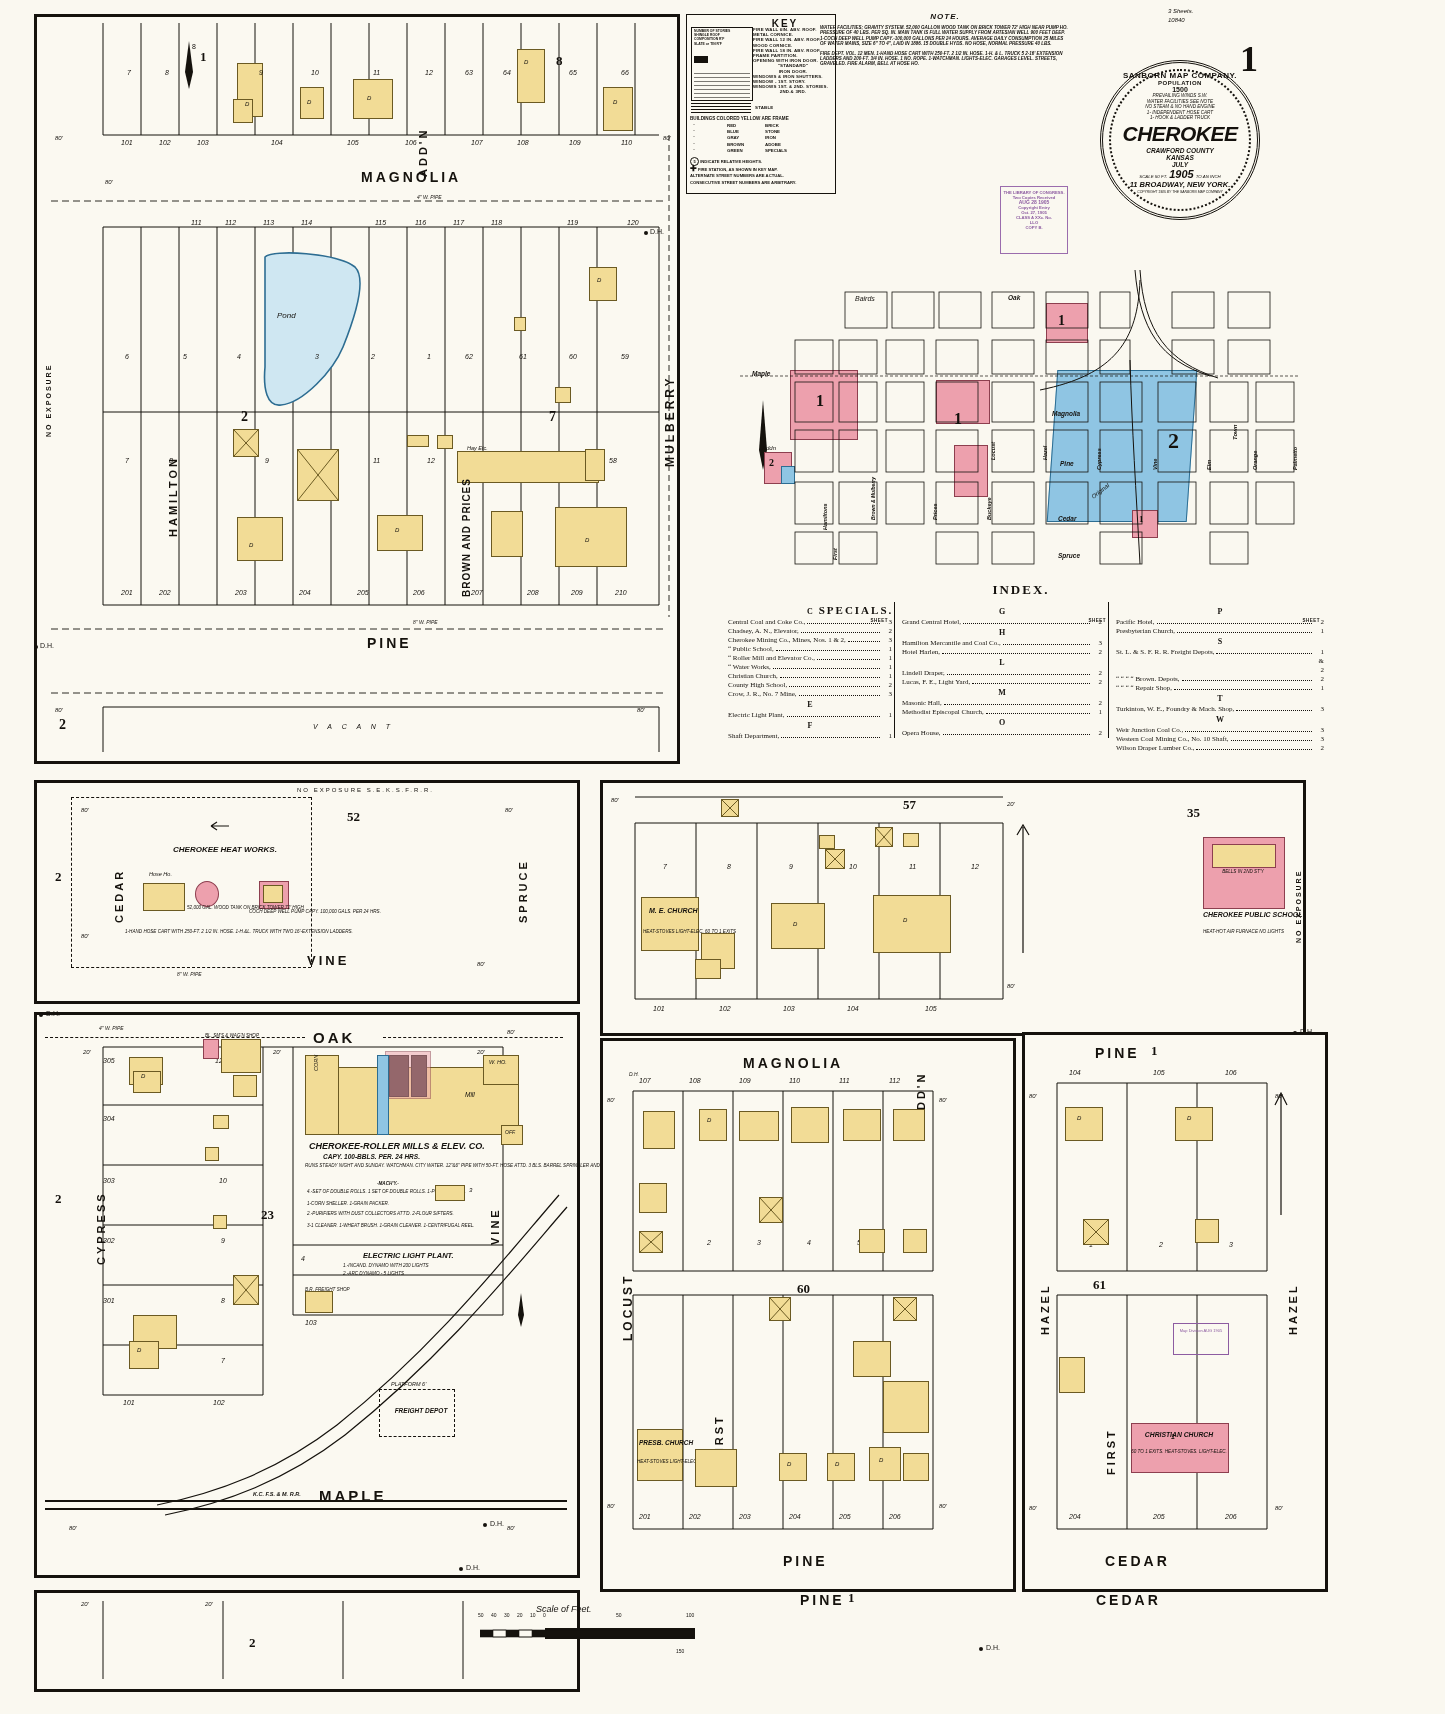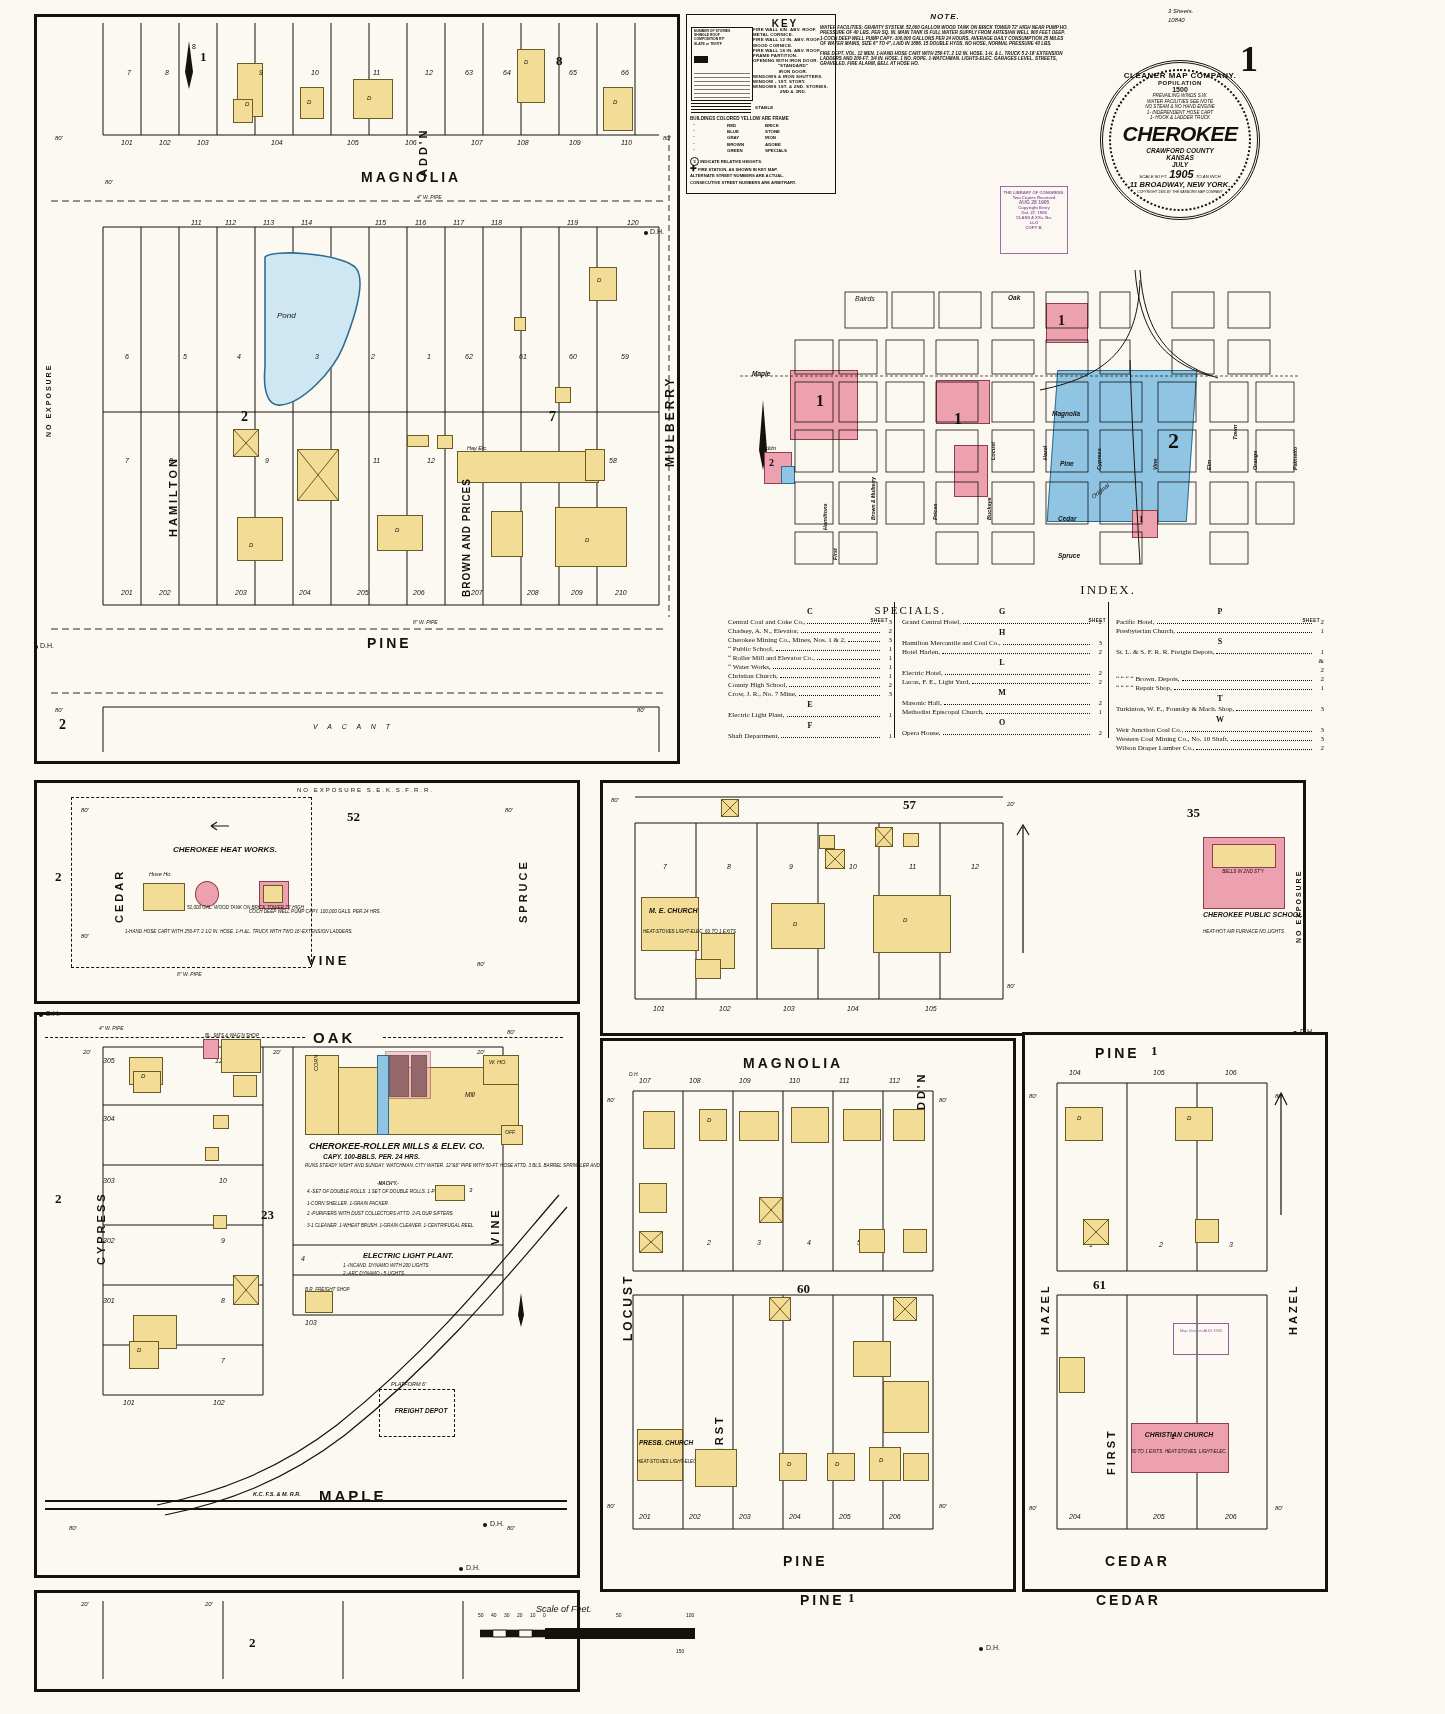--- a/index.html
+++ b/index.html
@@ -52,21 +52,21 @@
   #noteblk .nt{font-size:8px;font-style:italic;font-weight:700;text-align:center;letter-spacing:1px;}
   #noteblk p{font-size:4.5px;line-height:5.4px;font-style:italic;margin:4px 0 0 0;font-weight:600;}
 
   
   #locstamp{position:absolute;left:1000px;top:186px;width:68px;height:68px;
             border:1px solid #9a6cad;color:#8d5ca1;font-size:4.2px;line-height:5px;
             text-align:center;padding-top:3px;box-sizing:border-box;font-weight:700;}
 
   
   #indexarea{position:absolute;left:686px;top:576px;width:640px;height:180px;}
-  .ixhead{font-size:13px;font-weight:400;letter-spacing:2px;text-align:right;
+  .ixhead{font-size:13px;font-weight:700;letter-spacing:2px;text-align:center;
           font-family:"Liberation Serif",serif;}
   .ixcol{position:absolute;top:30px;font-family:"Liberation Serif",serif;font-size:7px;line-height:9px;}
   .ixletter{text-align:center;font-weight:700;font-size:8px;line-height:12px;}
   .ixrow{display:flex;align-items:baseline;}
   .ixname{white-space:nowrap;}
   .ixdots{flex:1;border-bottom:1px dotted #15120d;margin:0 2px 2px 2px;min-width:8px;}
   .ixsheet{width:10px;text-align:right;}
   .sheethdr{font-size:4.5px;letter-spacing:.5px;text-align:right;font-weight:700;}
   .ixsep{position:absolute;top:26px;width:1px;background:#15120d;}
 </style>
@@ -143,21 +143,21 @@
   </div>
 
   <div id="noteblk">
     <div class="nt">NOTE.</div>
     <p>WATER FACILITIES; GRAVITY SYSTEM. 52,000 GALLON WOOD TANK ON BRICK TOWER 72' HIGH NEAR PUMP HO. PRESSURE OF 40 LBS. PER SQ. IN. MAIN TANK IS FULL WATER SUPPLY FROM ARTESIAN WELL 900 FEET DEEP. 1-COCH DEEP WELL PUMP CAPY.-100,000 GALLONS PER 24 HOURS. AVERAGE DAILY CONSUMPTION 25 MILES OF WATER MAINS, SIZE 6" TO 4", LAID IN 1886. 15 DOUBLE HYDS. NO HOSE, NORMAL PRESSURE 40 LBS.</p>
     <p>FIRE DEPT. VOL. 12 MEN. 1-HAND HOSE CART WITH 250-FT. 2 1/2 IN. HOSE. 1-H. &amp; L. TRUCK 5 2-16' EXTENSION LADDERS AND 200-FT. 3/4 IN. HOSE. 1 NO. ROPE. 1-WATCHMAN. LIGHTS-ELEC. GARAGES LEVEL. STREETS, GRAVELED. FIRE ALARM, BELL AT HOSE HO.</p>
   </div>
 
   <div id="seal">
     <div class="ring"></div>
-    <div class="co">CLEANER MAP COMPANY.</div>
+    <div class="co">SANBORN MAP COMPANY.</div>
     <div class="pop">POPULATION</div>
     <div class="popnum">1500</div>
     <div class="note">PREVAILING WINDS S.W.</div>
     <div class="note">WATER FACILITIES  SEE NOTE</div>
     <div class="note">NO STEAM &amp; NO HAND ENGINE</div>
     <div class="note">1- INDEPENDENT HOSE CART</div>
     <div class="note">1- HOOK &amp; LADDER TRUCK</div>
     <div class="city">CHEROKEE</div>
     <div class="sub">CRAWFORD COUNTY</div>
     <div class="sub">KANSAS</div>
@@ -389,21 +389,21 @@
           <span class="ixdots"></span>
           <span class="ixsheet">3</span>
         </div>
         <div class="ixrow">
           <span class="ixname">Hotel Harlen,</span>
           <span class="ixdots"></span>
           <span class="ixsheet">2</span>
         </div>
         <div class="ixletter">L</div>
         <div class="ixrow">
-          <span class="ixname">Electric Hotel,</span>
+          <span class="ixname">Lindell Draper,</span>
           <span class="ixdots"></span>
           <span class="ixsheet">2</span>
         </div>
         <div class="ixrow">
           <span class="ixname">Lucas, F. E., Light Yard,</span>
           <span class="ixdots"></span>
           <span class="ixsheet">2</span>
         </div>
         <div class="ixletter">M</div>
         <div class="ixrow">

